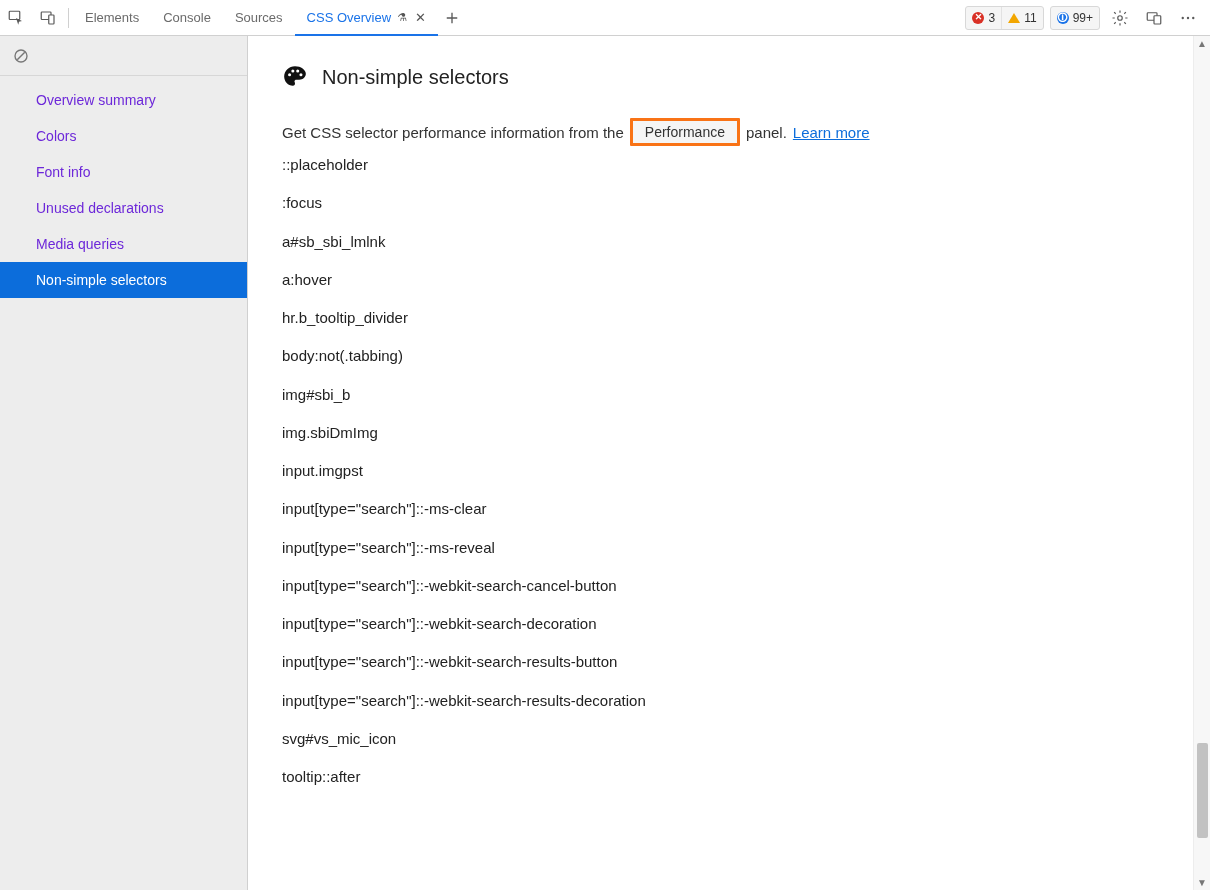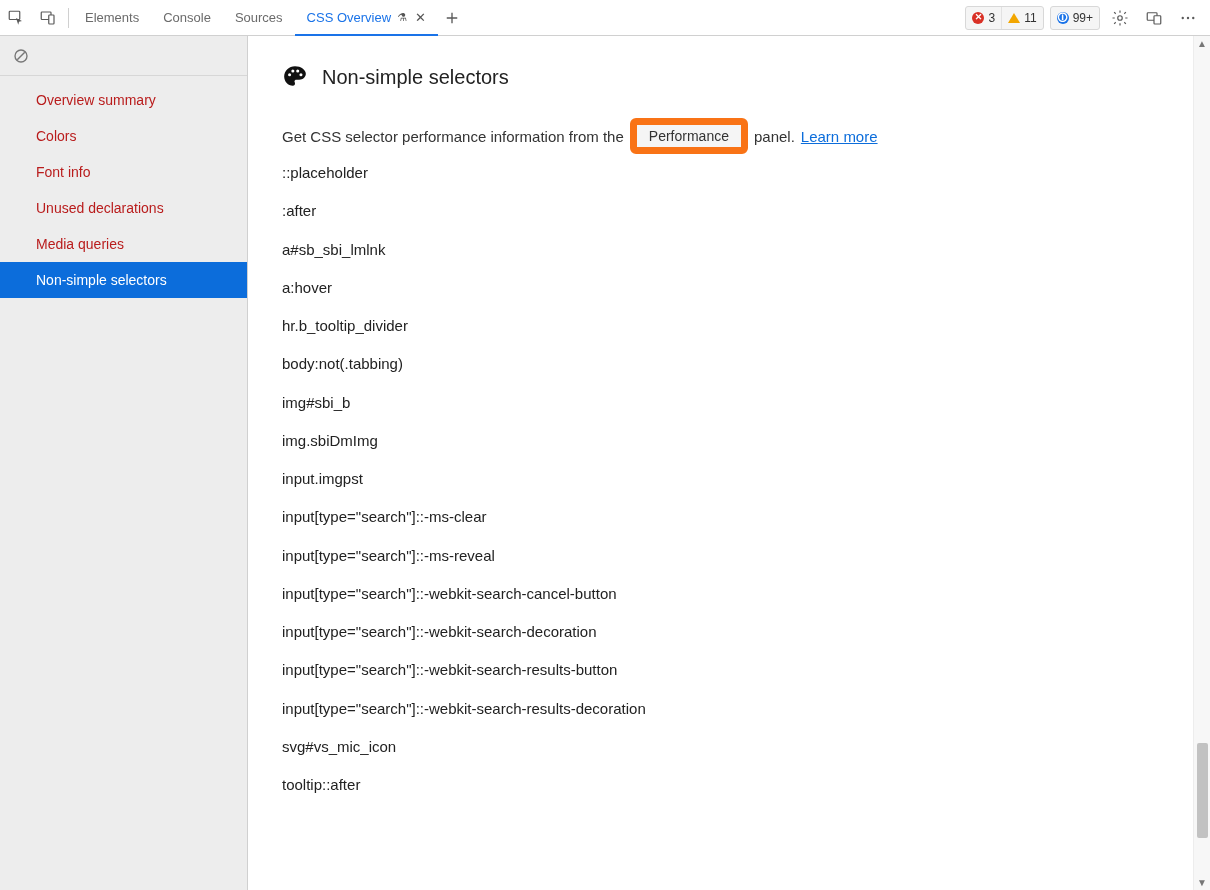--- a/index.html
+++ b/index.html
@@ -120,21 +120,21 @@
     height: 40px;
     display: flex; align-items: center;
     padding-left: 12px;
     border-bottom: 1px solid #d7d7d7;
   }
   .sidebar-hdr svg { width: 18px; height: 18px; color: #777; }
   .side-list { padding-top: 6px; }
   .side-item {
     padding: 10px 16px 10px 36px;
     font-size: 14px;
-    color: #b91c1c;
+    color: #6d28d9;
     cursor: default;
   }
   .side-item.active {
     background: #0c6ddb;
     color: #fff;
   }
 
   
   .main {
     flex: 1;
@@ -173,26 +173,26 @@
   .section-title {
     font-size: 20px;
     color: #222;
   }
   .info-line {
     font-size: 15px;
     color: #333;
     display: flex; align-items: center; flex-wrap: wrap; gap: 6px;
   }
   .pill-btn {
-    border: 7px solid #f97316;
+    border: 3px solid #f97316;
     background: #f5f5f5;
     padding: 3px 12px;
     font-size: 14px;
     color: #333;
-    border-radius: 6px;
+    border-radius: 1px;
   }
   .learn-link {
     color: #0c6ddb;
     text-decoration: underline;
   }
   .sel-list { max-width: 630px; }
   .sel-item {
     font-size: 15px;
     color: #222;
     padding: 9px 0;
@@ -314,21 +314,21 @@
 
       <div class="info-line">
         <span>Get CSS selector performance information from the</span>
         <span class="pill-btn">Performance</span>
         <span>panel.</span>
         <a class="learn-link">Learn more</a>
       </div>
 
       <div class="sel-list" id="sel-list">
           <div class="sel-item">::placeholder</div>
-          <div class="sel-item">:after</div>
+          <div class="sel-item">:focus</div>
           <div class="sel-item">a#sb_sbi_lmlnk</div>
           <div class="sel-item">a:hover</div>
           <div class="sel-item">hr.b_tooltip_divider</div>
           <div class="sel-item">body:not(.tabbing)</div>
           <div class="sel-item">img#sbi_b</div>
           <div class="sel-item">img.sbiDmImg</div>
           <div class="sel-item">input.imgpst</div>
           <div class="sel-item">input[type="search"]::-ms-clear</div>
           <div class="sel-item">input[type="search"]::-ms-reveal</div>
           <div class="sel-item">input[type="search"]::-webkit-search-cancel-button</div>

